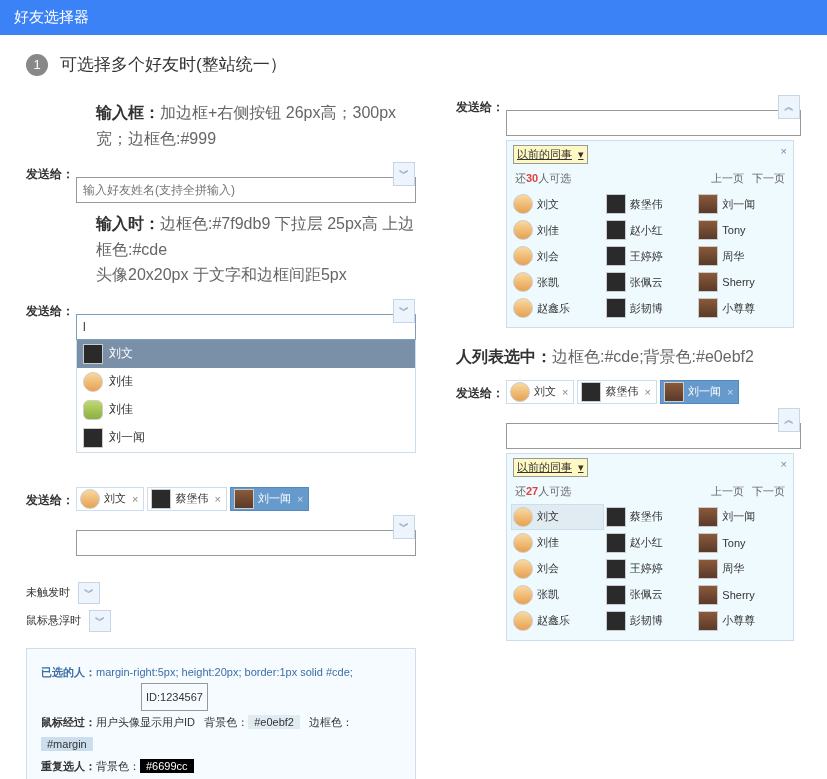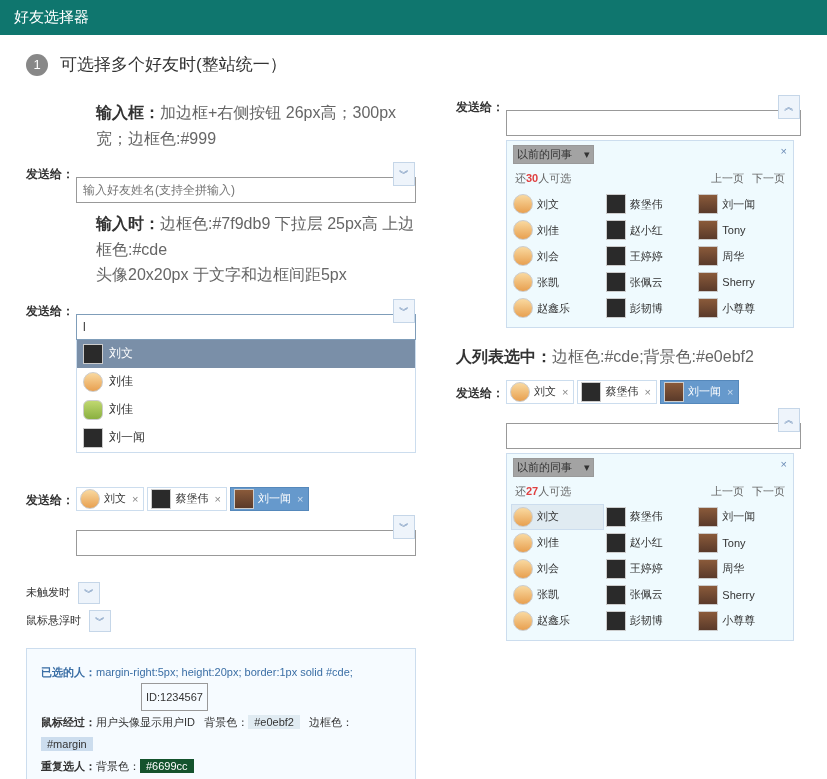--- a/index.html
+++ b/index.html
@@ -1,17 +1,17 @@
 <!DOCTYPE html>
 <html><head>
 <meta charset="utf-8">
 <style>
 * { box-sizing: border-box; margin: 0; padding: 0; }
 body { font-family: Arial, "Microsoft YaHei", sans-serif; font-size: 12px; color: #333; background: #fff; width: 827px; }
-.header-bar { background: #0f766e; color: #fff; padding: 8px 14px; font-size: 15px; }
+.header-bar { background: #3b82f6; color: #fff; padding: 8px 14px; font-size: 15px; }
 .content { padding: 18px 26px; }
 .section-title { display: flex; align-items: center; margin-bottom: 18px; }
 .num-badge { width: 22px; height: 22px; border-radius: 50%; background: #888; color: #fff; display: inline-flex; align-items: center; justify-content: center; font-size: 13px; margin-right: 12px; }
 .section-title h2 { font-size: 17px; font-weight: normal; }
 .cols { display: flex; gap: 40px; }
 .col-l { width: 390px; }
 .col-r { flex: 1; }
 .spec { font-size: 16px; color: #666; margin: 6px 0 10px 70px; line-height: 1.6; }
 .spec .lbl { color: #333; font-weight: bold; }
 .row { display: flex; align-items: flex-start; margin-bottom: 8px; }
@@ -32,34 +32,34 @@
 .av-photo { background: linear-gradient(#8a5a3a, #5a3a2a); }
 .chips { display: flex; flex-wrap: wrap; gap: 3px; margin-bottom: 3px; }
 .chip { display: inline-flex; align-items: center; border: 1px solid #cde; padding: 1px 3px; font-size: 11px; gap: 4px; }
 .chip.sel { background: #6699cc; border-color: #5588bb; color: #fff; }
 .chip .x { color: #888; cursor: pointer; padding: 0 2px; }
 .chip.sel .x { color: #cde; }
 .mini-row { display: flex; align-items: center; gap: 8px; margin: 6px 0; font-size: 11px; }
 .mini-btn { width: 22px; height: 22px; border: 1px solid #c5d6e8; background: #eef4fb; color: #6a8bb5; display: flex; align-items: center; justify-content: center; font-size: 10px; }
 .panel { border: 1px solid #cde; background: #effafe; width: 288px; font-size: 11px; }
 .panel-hd { display: flex; align-items: center; padding: 4px 6px; gap: 4px; position: relative; }
-.select-mini { border: 1px solid #999; padding: 1px 3px; display: flex; align-items: center; gap: 12px; background: #a3a3a3; }
+.select-mini { border: 1px solid #999; padding: 1px 3px; display: flex; align-items: center; gap: 6px; background: #fef9c3; text-decoration: underline; }
 .close-x { position: absolute; right: 6px; top: 4px; color: #6a8bb5; cursor: pointer; }
 .panel-sub { display: flex; justify-content: space-between; padding: 3px 8px; color: #666; }
 .panel-sub .cnt { color: #e04040; font-weight: bold; }
 .pager a { color: #666; text-decoration: none; margin-left: 8px; }
 .grid3 { display: flex; flex-wrap: wrap; padding: 2px 4px 6px; }
 .cell { width: 33.33%; display: flex; align-items: center; gap: 4px; padding: 3px 2px; }
 .cell.hl { background: #e0ebf2; border: 1px solid #cde; padding: 2px 1px; }
 .selected-box { border: 1px solid #cde; background: #f6fbff; padding: 12px 14px; margin-top: 16px; font-size: 11px; line-height: 2; }
 .blue { color: #3a6ea5; font-weight: bold; }
 .idbox { border: 1px solid #999; padding: 2px 4px; display: inline-block; }
 .code-chip { background: #e0ebf2; padding: 1px 6px; }
 .code-chip.b { background: #ccddee; }
-.code-chip.c { background: #14532d; color: #fff; }
+.code-chip.c { background: #000000; color: #fff; }
 .footer-logo { text-align: right; padding: 8px 14px; }
 .logo-txt { display: inline-block; }
 .logo-txt .j { color: #1a6eb8; font-size: 26px; font-weight: bold; font-style: italic; }
 .logo-txt .b { color: #e85a1a; font-size: 26px; font-weight: bold; font-style: italic; }
 .logo-txt .n { color: #1a6eb8; font-size: 25px; font-weight: bold; }
 .logo-txt .sub { display: block; color: #e85a1a; font-size: 16px; }
 </style>
 </head>
 <body>
 

